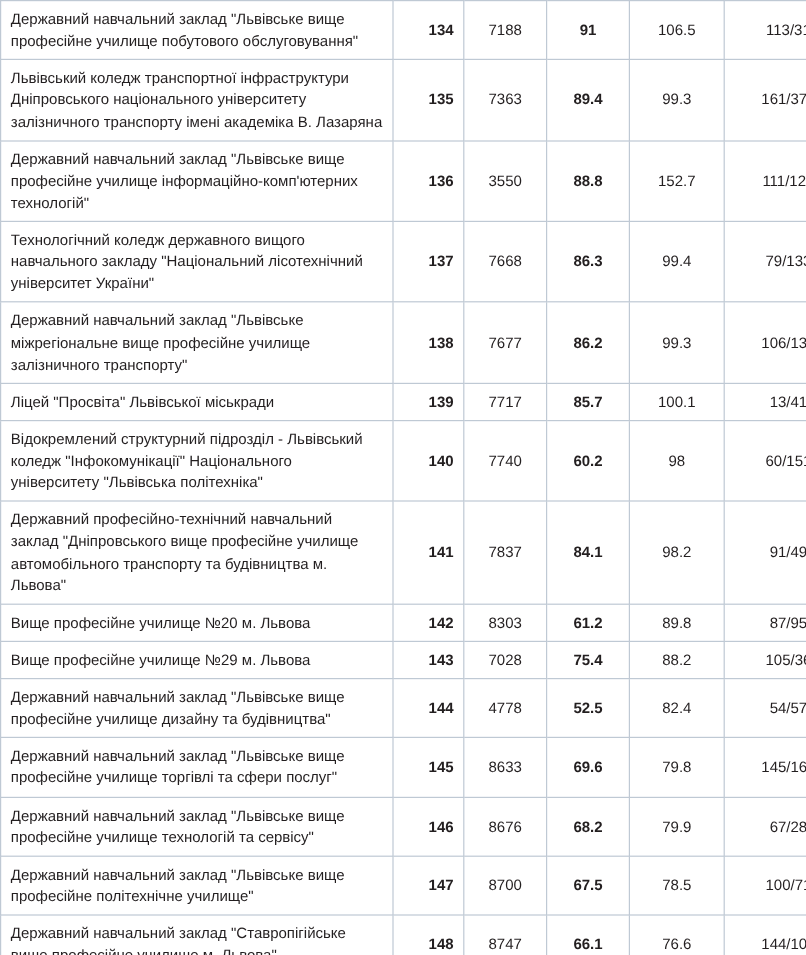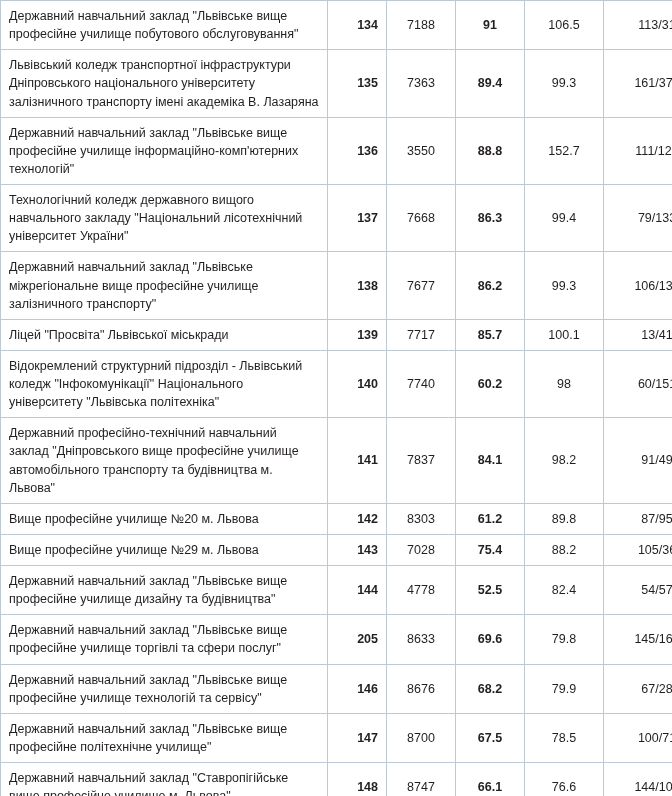--- a/index.html
+++ b/index.html
@@ -154,21 +154,21 @@
       <td class="c-name">Державний навчальний заклад "Львівське вище професійне училище дизайну та будівництва"</td>
       <td class="c-rank">144</td>
       <td class="c-id">4778</td>
       <td class="c-score">52.5</td>
       <td class="c-avg">82.4</td>
       <td class="c-ratio">54/57</td>
 
     </tr>
     <tr>
       <td class="c-name">Державний навчальний заклад "Львівське вище професійне училище торгівлі та сфери послуг"</td>
-      <td class="c-rank">205</td>
+      <td class="c-rank">145</td>
       <td class="c-id">8633</td>
       <td class="c-score">69.6</td>
       <td class="c-avg">79.8</td>
       <td class="c-ratio">145/167</td>
 
     </tr>
     <tr>
       <td class="c-name">Державний навчальний заклад "Львівське вище професійне училище технологій та сервісу"</td>
       <td class="c-rank">146</td>
       <td class="c-id">8676</td>

